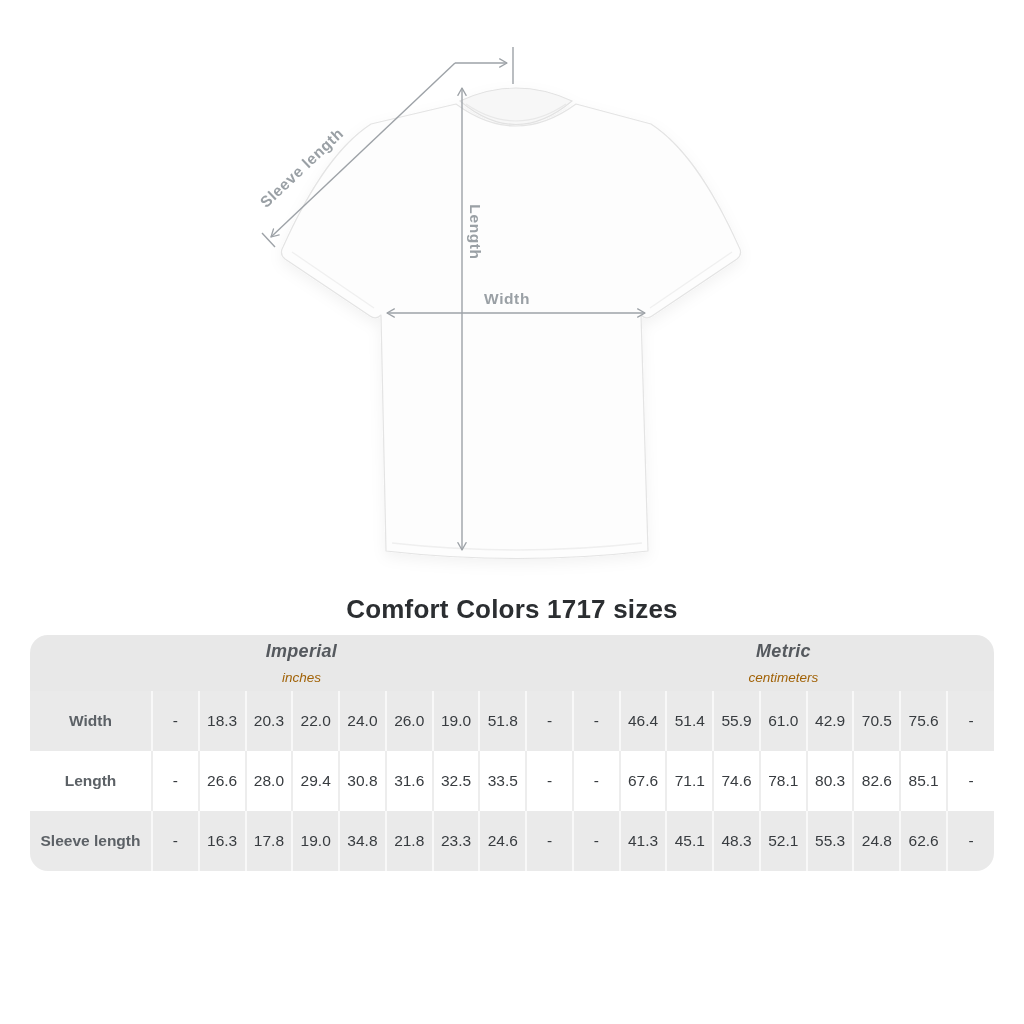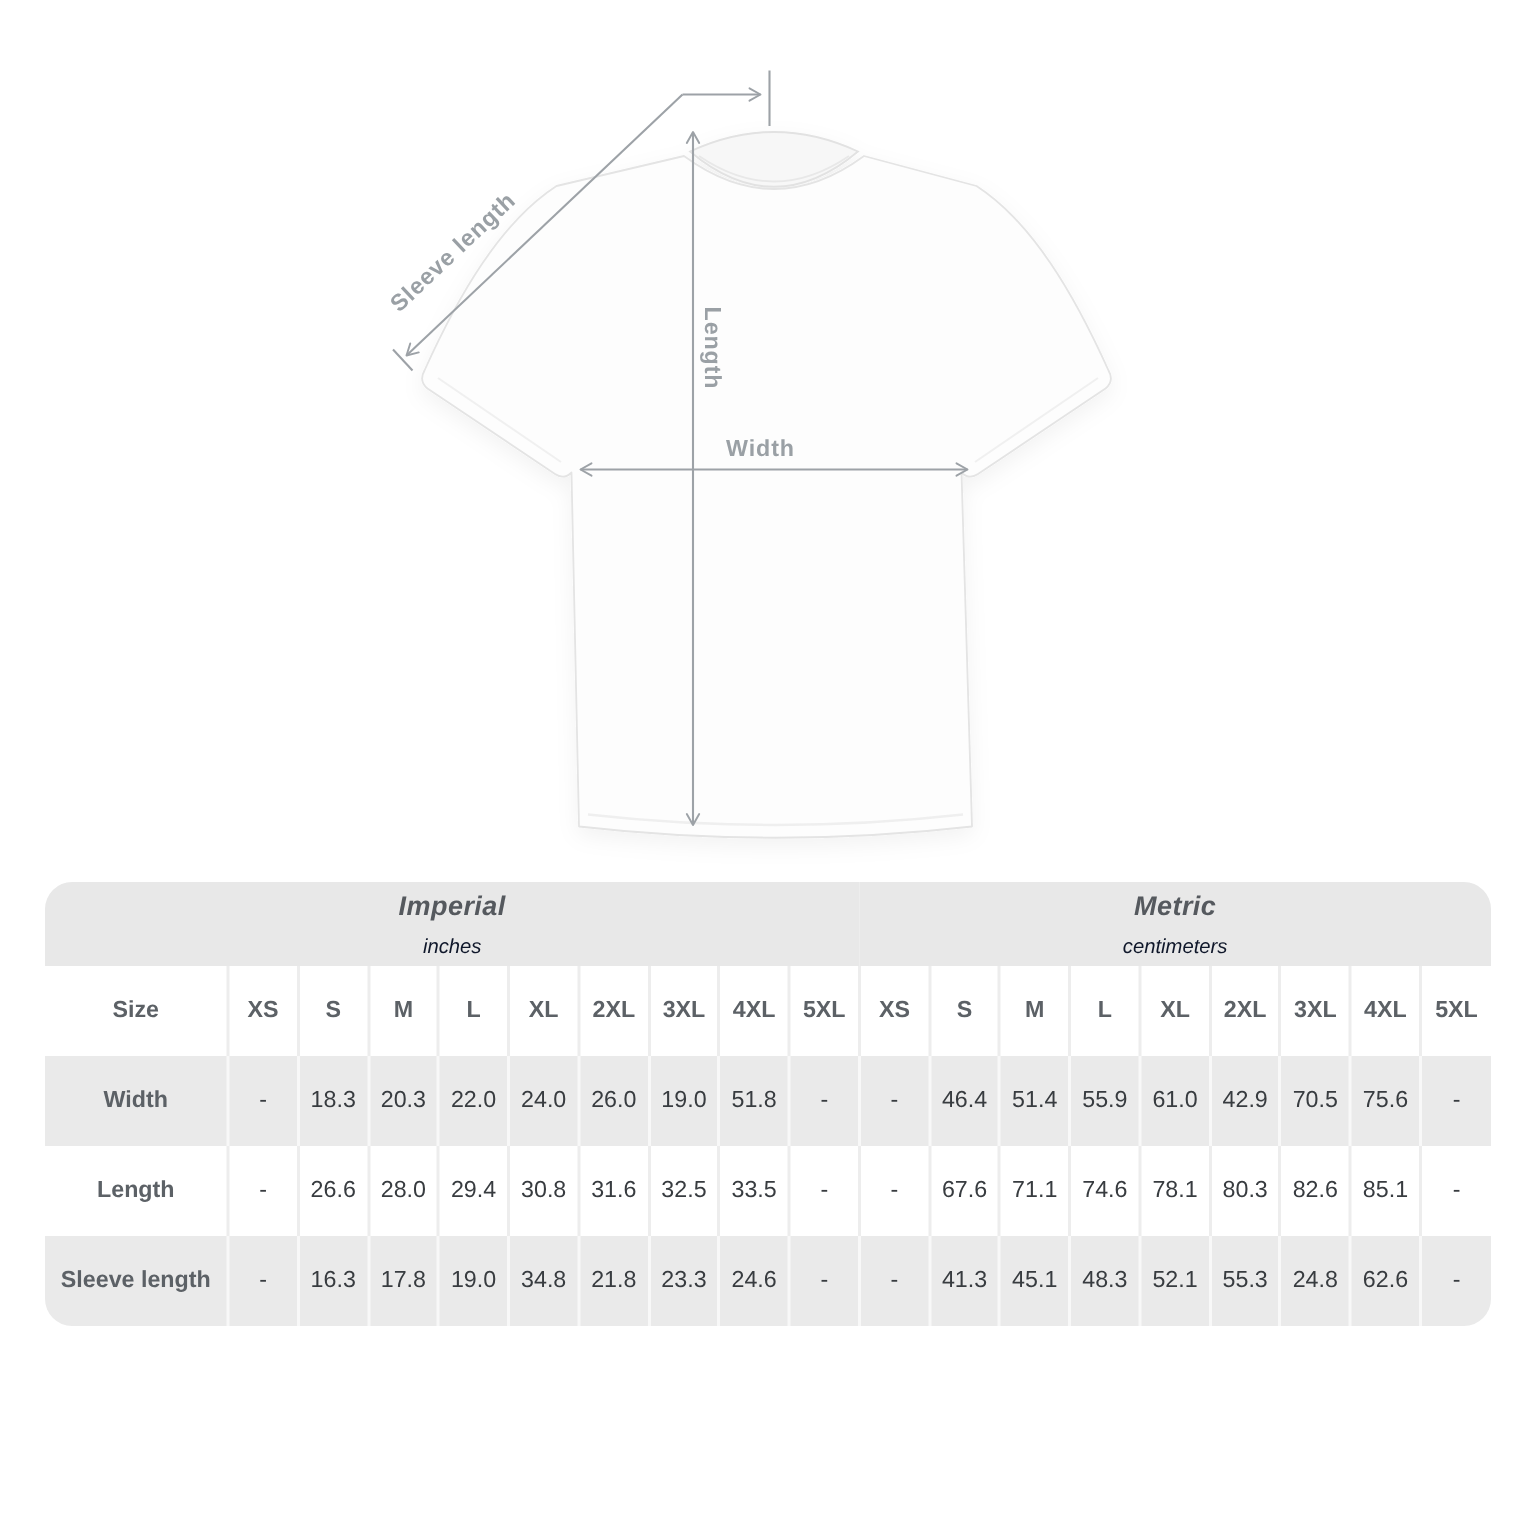--- a/index.html
+++ b/index.html
@@ -74,21 +74,21 @@
     font-weight: bold;
     font-style: italic;
     color: #55595e;
     letter-spacing: 0.3px;
   }
   .group-sublabel {
     margin-top: 8px;
     font-size: 13.5px;
     font-style: italic;
     font-weight: normal;
-    color: #0f172a;
+    color: #a16207;
   }
   tr.body-row { height: 60px; }
   tr.body-row th, tr.body-row td {
     text-align: center;
     vertical-align: middle;
     padding: 0;
     font-size: 15.5px;
   }
   tr.body-row th {
     font-weight: bold;
@@ -157,58 +157,38 @@
         <text class="ann-text" x="470" y="232" text-anchor="middle" transform="rotate(90 470 232)">Length</text>
       </g>
 
       <g>
         <line class="ann-line" x1="387" y1="313" x2="645" y2="313" marker-start="url(#arr)" marker-end="url(#arr)"></line>
         <text class="ann-text" x="507" y="304" text-anchor="middle">Width</text>
       </g>
     </svg>
   </div>
 
+  <h1 class="chart-title">Comfort Colors 1717 sizes</h1>
 
   <div class="table-wrap">
     <table class="size-table">
       <colgroup>
         <col class="size-col">
       </colgroup>
       <thead>
         <tr class="group-row">
           <th colspan="10">
             <div class="group-label">Imperial</div>
             <div class="group-sublabel">inches</div>
           </th>
           <th colspan="9">
             <div class="group-label">Metric</div>
             <div class="group-sublabel">centimeters</div>
           </th>
         </tr>
-        <tr class="body-row r-white" id="size-row">
-            <th>Size</th>
-            <th>XS</th>
-            <th>S</th>
-            <th>M</th>
-            <th>L</th>
-            <th>XL</th>
-            <th>2XL</th>
-            <th>3XL</th>
-            <th>4XL</th>
-            <th>5XL</th>
-            <th>XS</th>
-            <th>S</th>
-            <th>M</th>
-            <th>L</th>
-            <th>XL</th>
-            <th>2XL</th>
-            <th>3XL</th>
-            <th>4XL</th>
-            <th>5XL</th>
-          </tr>
       </thead>
       <tbody id="measure-body">
           <tr class="body-row r-gray">
             <th>Width</th>
             <td>-</td>
             <td>18.3</td>
             <td>20.3</td>
             <td>22.0</td>
             <td>24.0</td>
             <td>26.0</td>

